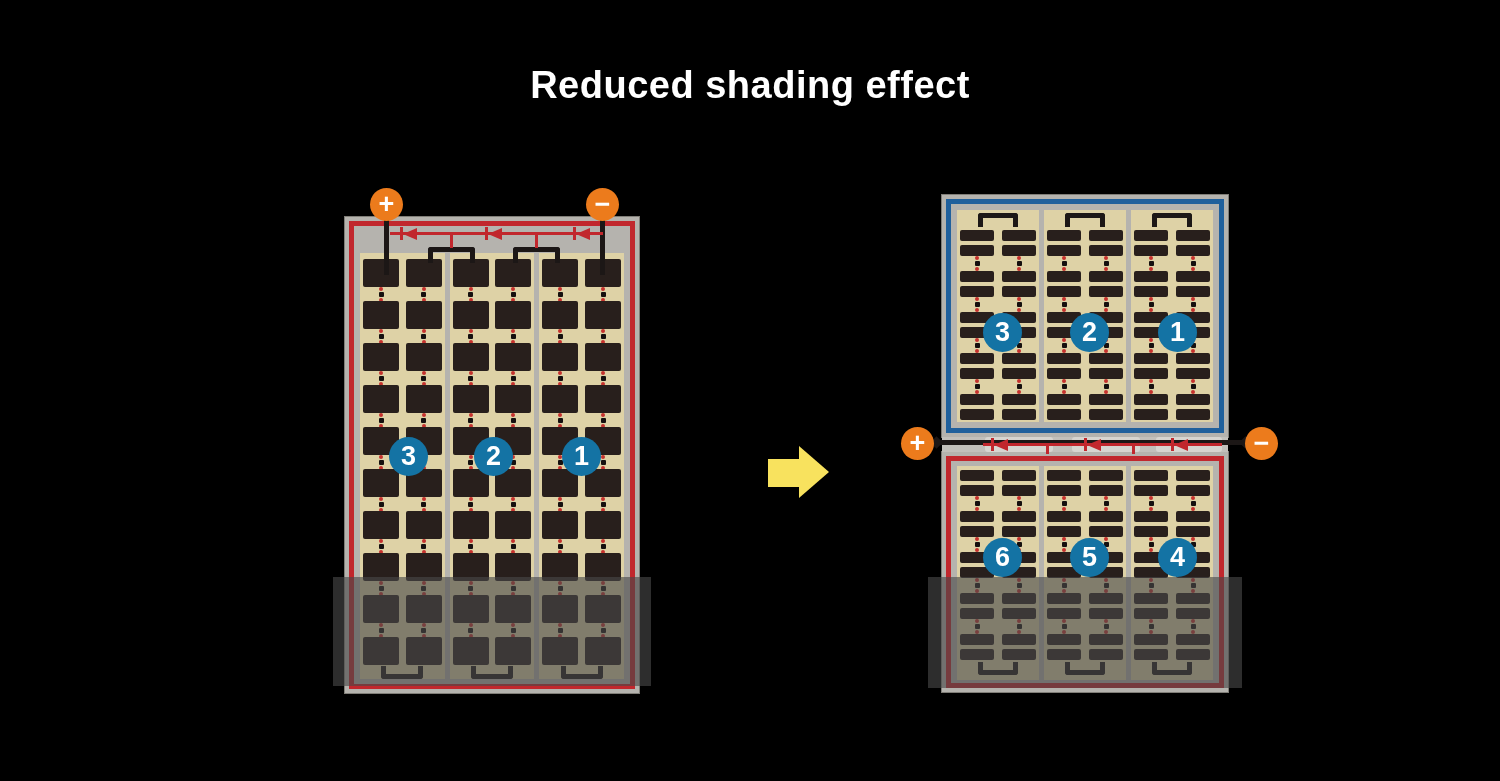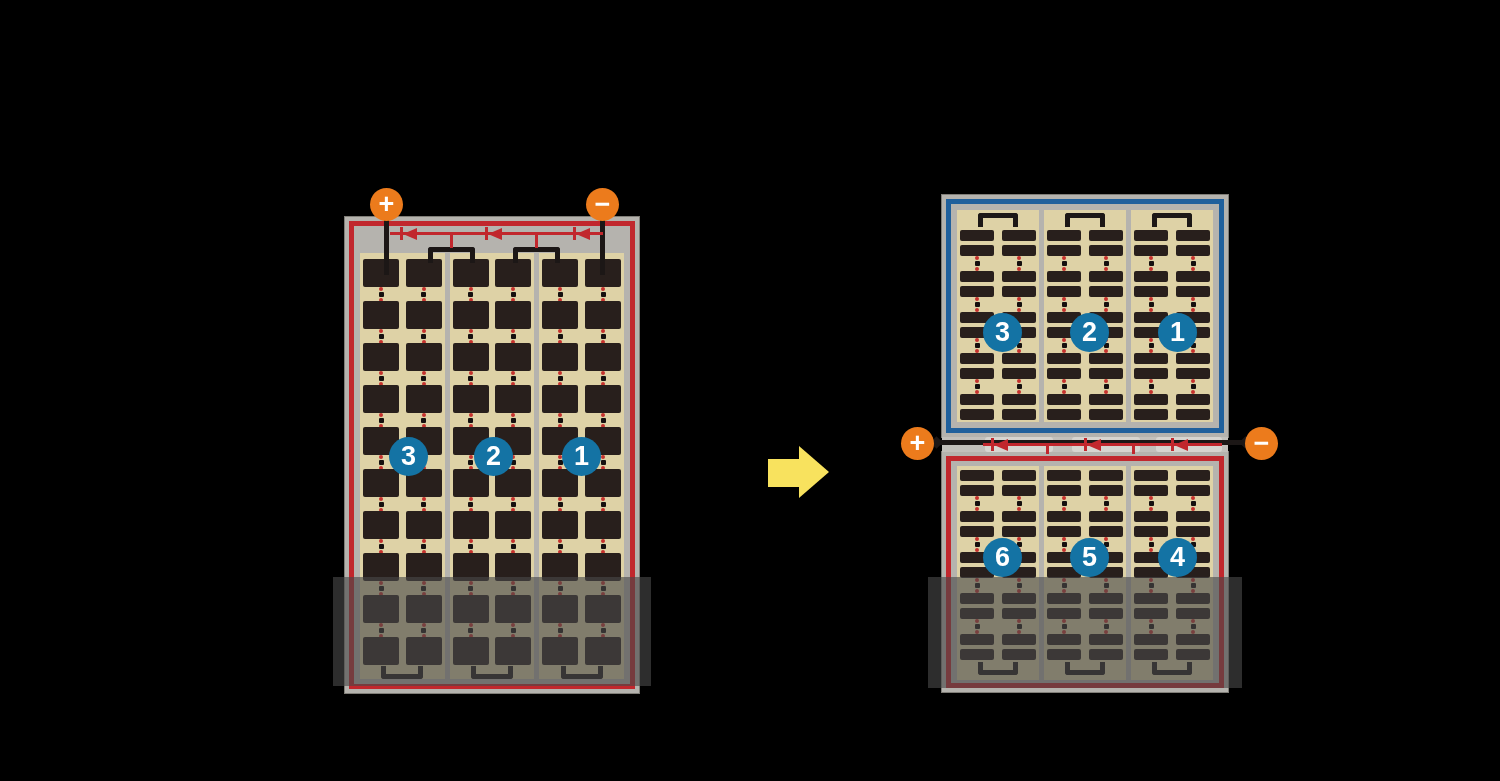--- a/index.html
+++ b/index.html
@@ -64,20 +64,21 @@
   
   .shade{position:absolute;background:var(--shade,rgba(72,72,72,.62));z-index:6;}
   .arrow-shaft{position:absolute;background:var(--yellow,#f8e25e);z-index:1;}
   .arrow-head{position:absolute;width:0;height:0;border-top:26px solid transparent;border-bottom:26px solid transparent;border-left:30px solid var(--yellow,#f8e25e);z-index:1;}
 </style>
 </head>
 <body>
 
 <div class="stage" id="stage" style="--bg: #000000; --txt: #ffffff; --frame: #b5b3ae; --tan: #ded2a6; --cell: #281f1c; --red: #c1272d; --blue: #20609c; --orange: #ec7b1c; --badge: #1473a4; --wire: #1c1716; --yellow: #f8e25e; --shade: rgba(72,72,72,0.62);">
 
+  <div class="title">Reduced shading effect</div>
 
   <div class="frame" style="left:345px;top:217px;width:294px;height:476px">
     <div class="pborder"></div>
     <div class="tan cells" id="lp-tan" style="left:15px;top:36px;width:264px;height:426px">
         <div class="pcol">
           <div class="cellrow">
             <div class="cell"></div>
             <div class="cell"></div>
           </div>
           <div class="gaprow">

